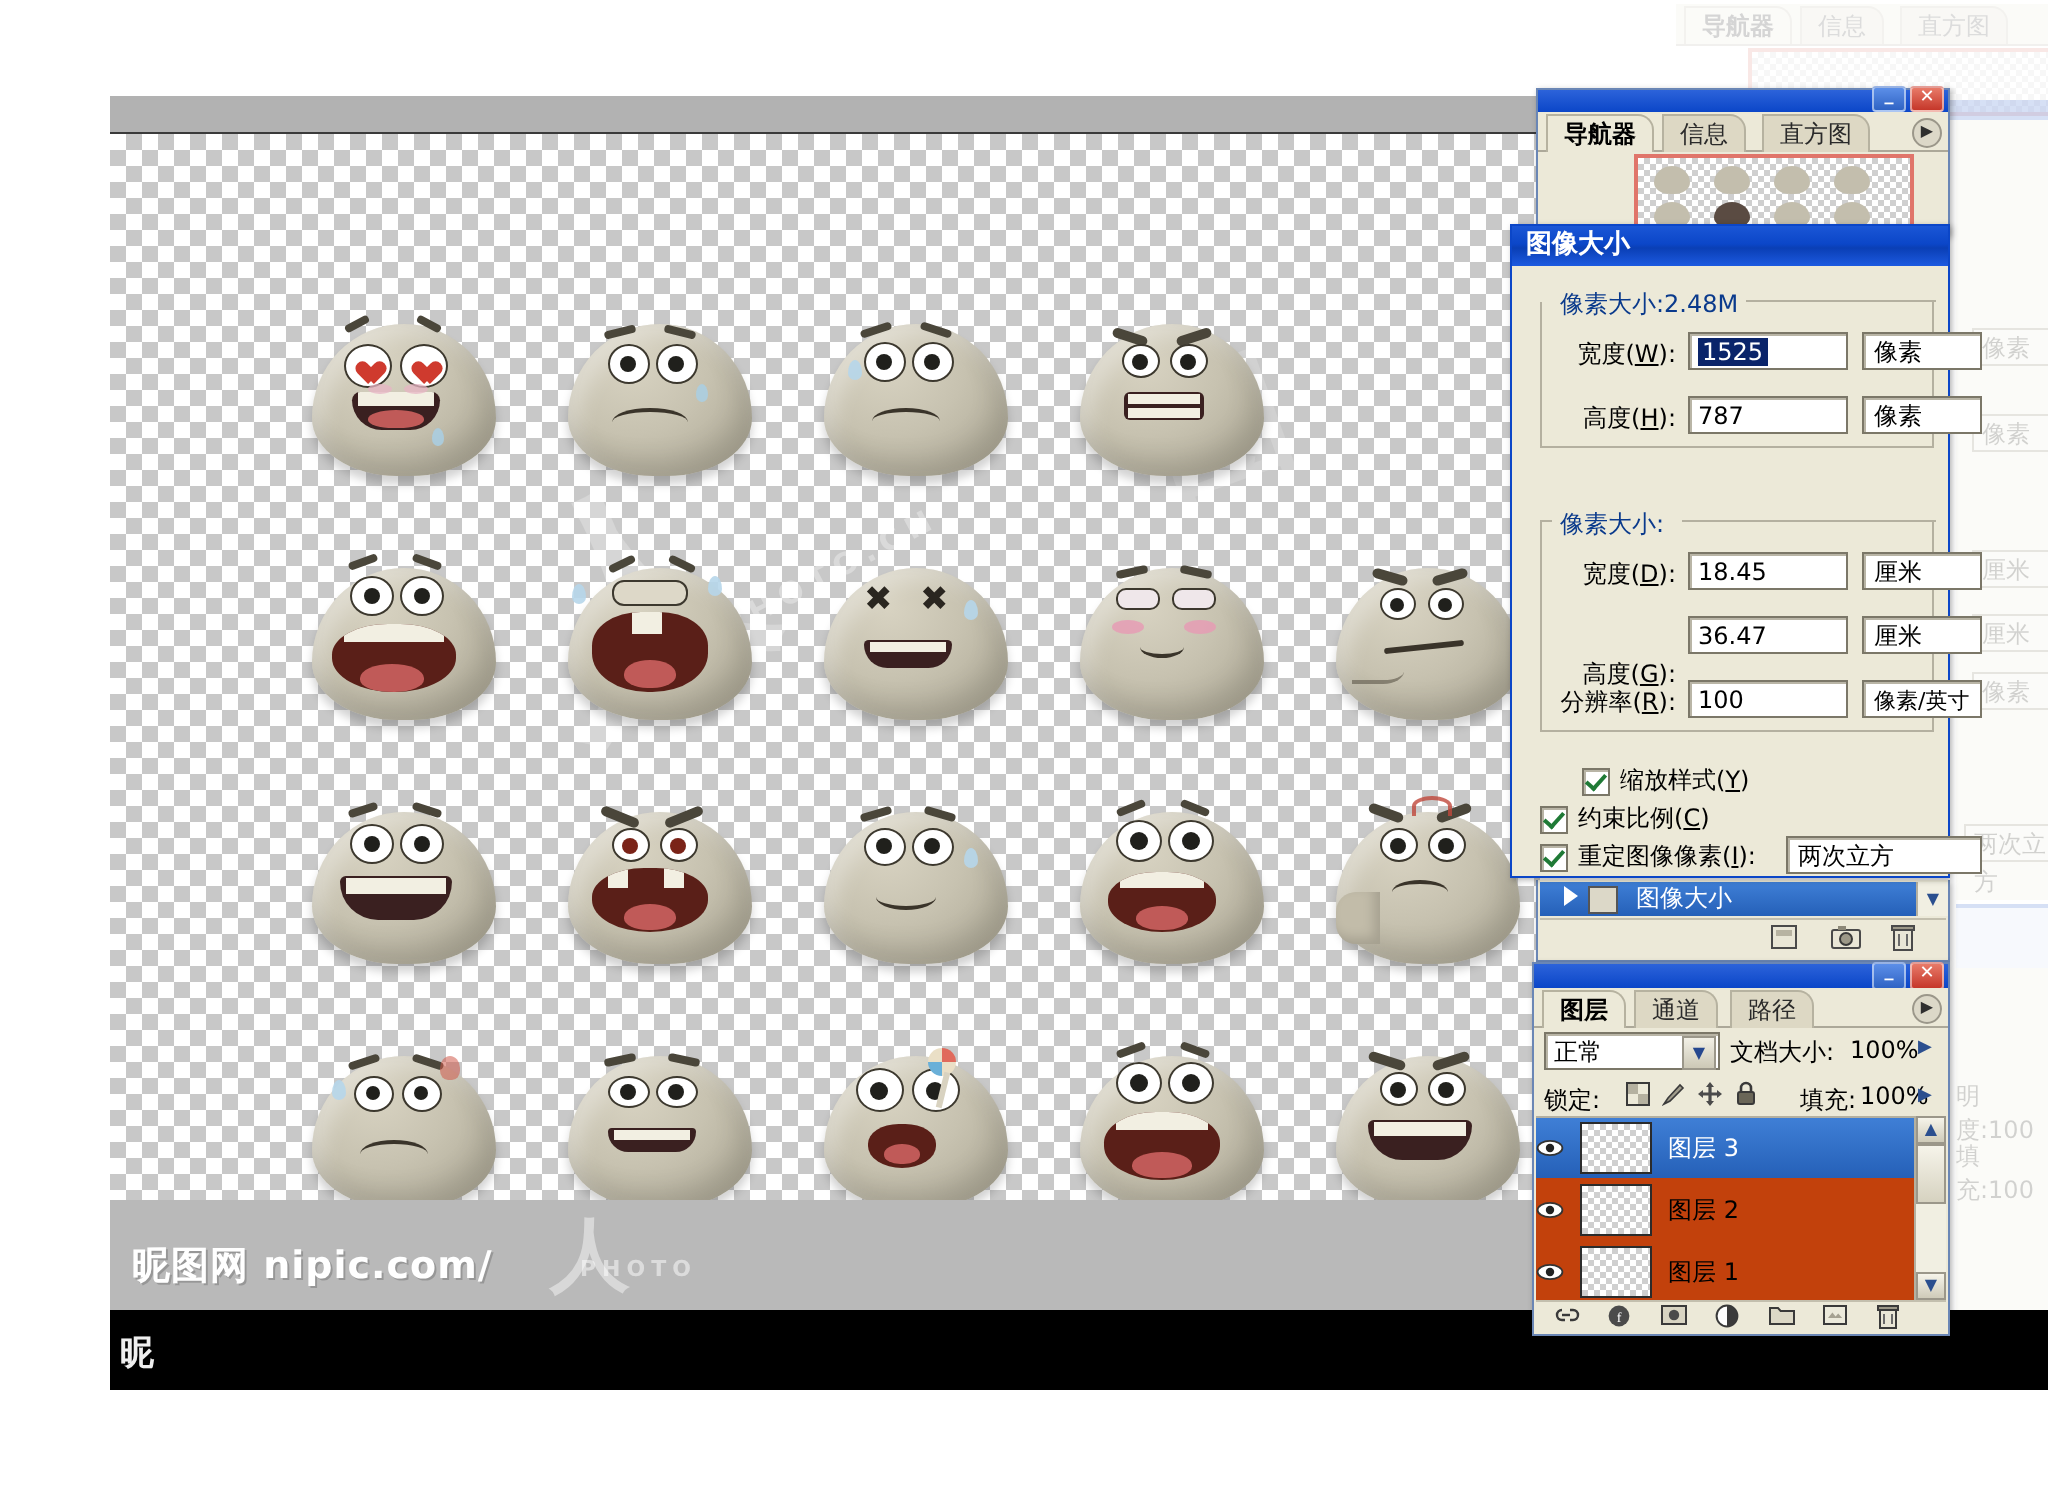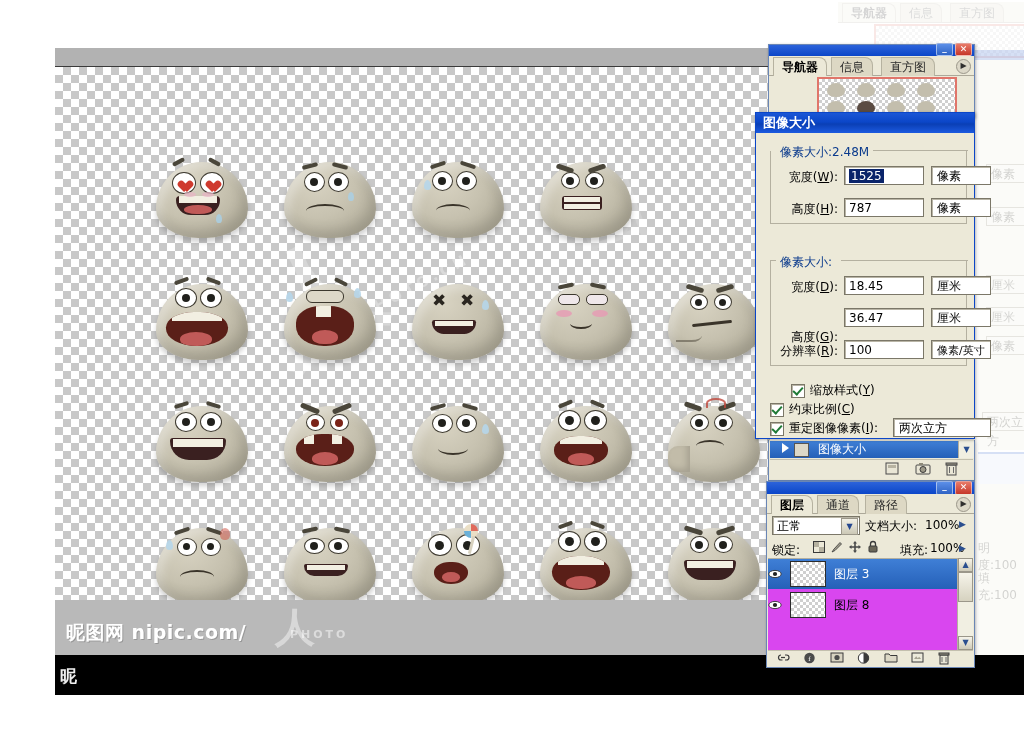--- a/index.html
+++ b/index.html
@@ -556,44 +556,54 @@
   <div class="abs" style="left:100px;top:58px;">
     <svg width="12" height="13" viewBox="0 0 12 13">
         <path d="M3.5 6 V4 a2.5 2.5 0 0 1 5 0 V6" fill="none" stroke="#3a3a3a" stroke-width="1.3"></path>
         <rect x="2" y="6" width="8" height="6" rx="1" fill="#6a6658" stroke="#3a3a3a"></rect>
       </svg>
   </div>
   <div class="abs" style="left:133px;top:60px;font-size:12px;">填充:</div>
   <div class="abs" style="left:163px;top:59px;font-size:12px;">100%</div>
   <div class="abs" style="left:192px;top:61px;font-size:9px;color:#2b4f8f;">▶</div>
 
-  <div class="abs" style="left:1px;top:76px;width:189px;height:92px;background:#d946ef;border-top:1px solid #b4b0a0;">
+  <div class="abs" style="left:1px;top:76px;width:189px;height:92px;background:#c2410c;border-top:1px solid #b4b0a0;">
 
     <div class="layer-row active" style="left:0;top:0;width:189px;">
       <div class="eyecol">
         <svg width="14" height="10" viewBox="0 0 14 10">
             <ellipse cx="7" cy="5" rx="6.2" ry="3.6" fill="#fff" stroke="#333" stroke-width="0.9"></ellipse>
             <circle cx="7" cy="5" r="2.1" fill="#222"></circle>
           </svg>
       </div>
       <div class="thumb checker-xs"></div>
       <div class="layer-name">图层 3</div>
     </div>
 
     <div class="layer-row" style="left:0;top:31px;width:189px;">
       <div class="eyecol">
         <svg width="14" height="10" viewBox="0 0 14 10">
             <ellipse cx="7" cy="5" rx="6.2" ry="3.6" fill="#fff" stroke="#333" stroke-width="0.9"></ellipse>
             <circle cx="7" cy="5" r="2.1" fill="#222"></circle>
           </svg>
       </div>
       <div class="thumb checker-xs"></div>
-      <div class="layer-name">图层 8</div>
-    </div>
-
+      <div class="layer-name">图层 2</div>
+    </div>
+
+    <div class="layer-row" style="left:0;top:62px;width:189px;">
+      <div class="eyecol">
+        <svg width="14" height="10" viewBox="0 0 14 10">
+            <ellipse cx="7" cy="5" rx="6.2" ry="3.6" fill="#fff" stroke="#333" stroke-width="0.9"></ellipse>
+            <circle cx="7" cy="5" r="2.1" fill="#222"></circle>
+          </svg>
+      </div>
+      <div class="thumb checker-xs"></div>
+      <div class="layer-name">图层 1</div>
+    </div>
   </div>
 
   <div class="scrollbar" style="left:190px;top:76px;height:92px;">
     <div class="sb-btn">▲</div>
     <div class="sb-thumb" style="top:14px;height:30px;"></div>
     <div class="sb-btn" style="position:absolute;top:78px;">▼</div>
   </div>
 
   <div class="toolrow" style="left:1px;top:168px;width:205px;height:16px;justify-content:flex-start;gap:11px;padding-left:8px;">
     <span class="iconbtn">

